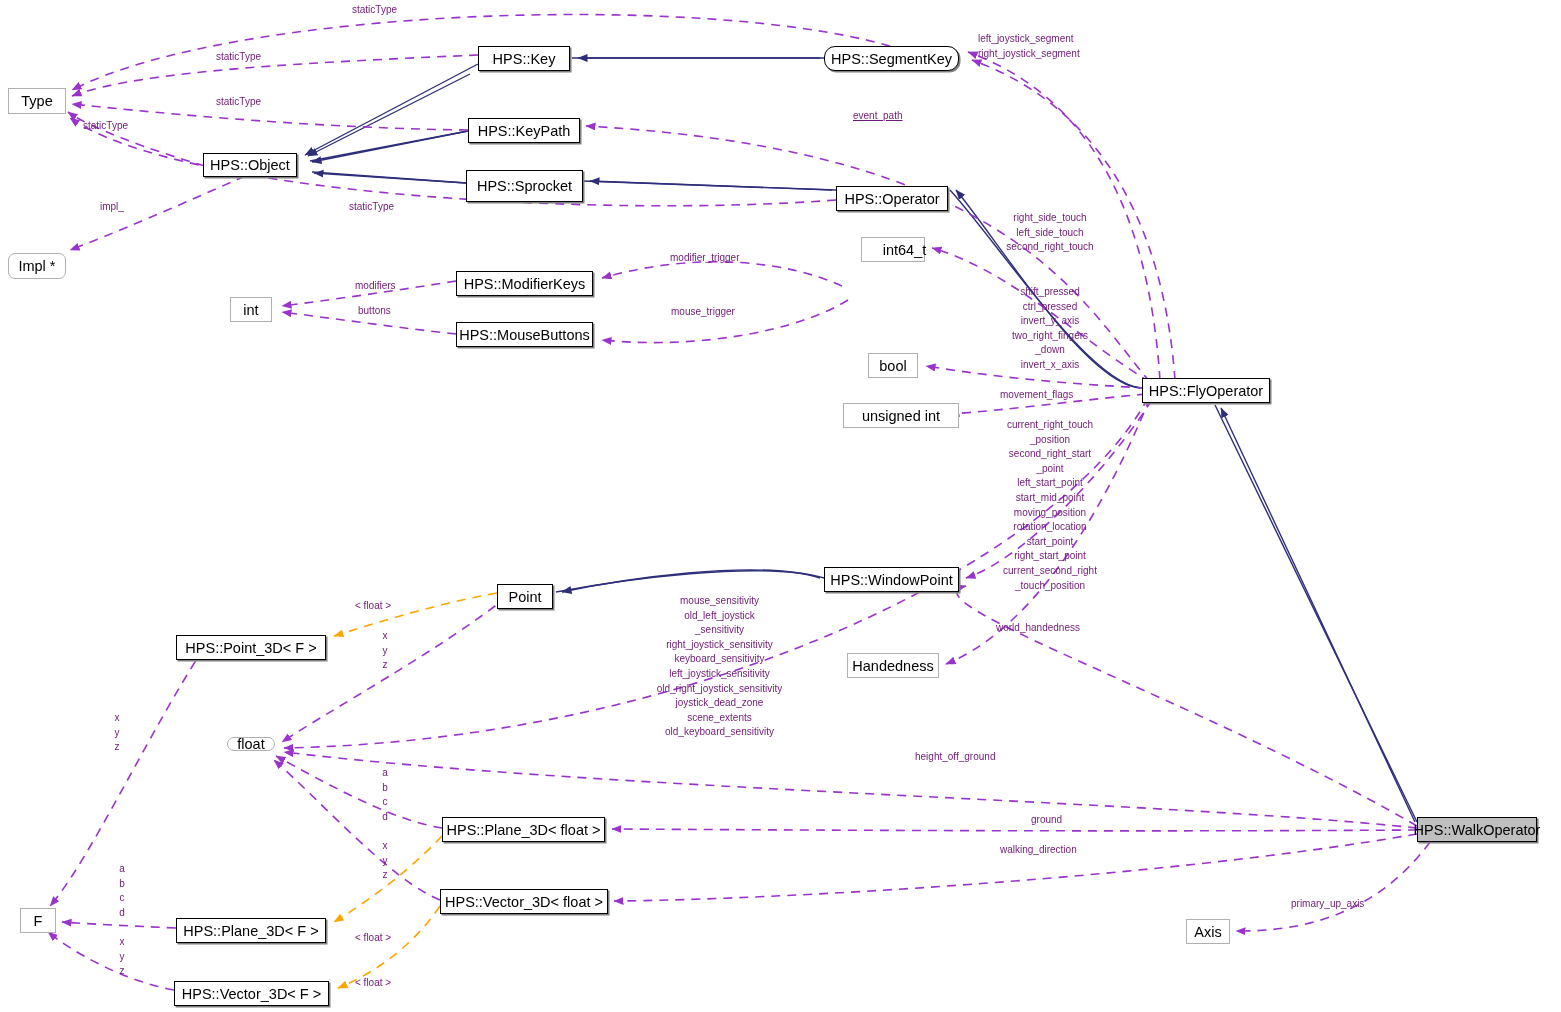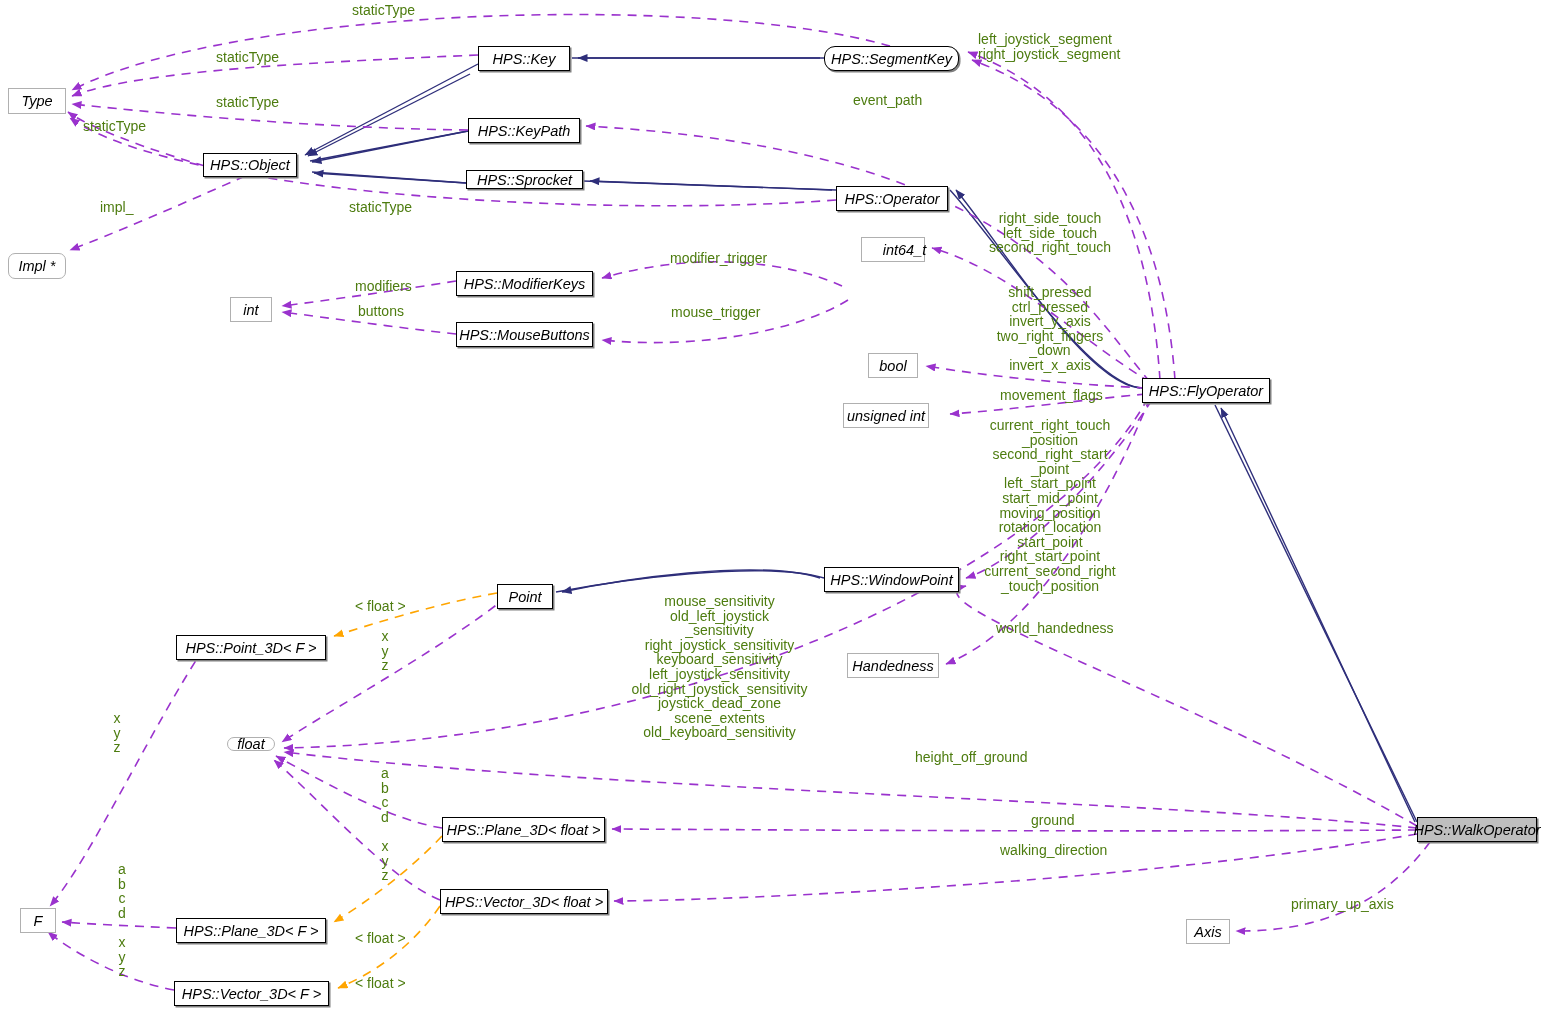--- a/index.html
+++ b/index.html
@@ -1,24 +1,24 @@
 <!DOCTYPE html>
 <html><head>
 <meta charset="utf-8">
 <style>
   html,body{margin:0;padding:0;background:#ffffff;}
   body{font-family:"Liberation Sans",sans-serif;}
   #canvas{position:relative;width:1561px;height:1012px;background:#fff;overflow:hidden;}
   svg{position:absolute;left:0;top:0;width:1561px;height:1012px;}
   .node{position:absolute;box-sizing:border-box;display:flex;align-items:center;justify-content:center;
-        font-size:14.5px;color:#000;white-space:nowrap;background:#ffffff;font-style:italic;}
+        font-size:14.5px;color:#000;white-space:nowrap;background:#ffffff;}
   .node.solid{border:1px solid #000;box-shadow:1.5px 1.5px 0 0 #808080;}
   .node.plain{border:1px solid #b0b0b0;}
   .node.current{border:1px solid #000;background:#bfbfbf;box-shadow:1.5px 1.5px 0 0 #808080;}
-  .lbl{position:absolute;font-size:14px;color:#4d7c0f;white-space:pre;line-height:14.6px;}
+  .lbl{position:absolute;font-size:10px;color:#701a75;white-space:pre;line-height:14.6px;}
   .lbl.c{text-align:center;}
   .lbl.l{text-align:left;}
 </style>
 </head>
 <body>
 
 <div id="canvas">
 
 <svg viewBox="0 0 1561 1012">
   <defs>
@@ -112,42 +112,42 @@
       </div>
       <div class="node solid" style="left: 203px; top: 153px; width: 94px; height: 24px;">
         <span>HPS::Object</span>
       </div>
       <div class="node solid" style="left: 478px; top: 46px; width: 92px; height: 25px;">
         <span>HPS::Key</span>
       </div>
       <div class="node solid" style="left: 468px; top: 118px; width: 112px; height: 25px;">
         <span>HPS::KeyPath</span>
       </div>
-      <div class="node solid" style="left: 466px; top: 170px; width: 117px; height: 19px;">
+      <div class="node solid" style="left: 466px; top: 170px; width: 117px; height: 32px;">
         <span>HPS::Sprocket</span>
       </div>
       <div class="node solid" style="left: 456px; top: 271px; width: 137px; height: 25px;">
         <span>HPS::ModifierKeys</span>
       </div>
       <div class="node solid" style="left: 456px; top: 322px; width: 137px; height: 25px;">
         <span>HPS::MouseButtons</span>
       </div>
       <div class="node solid" style="left: 824px; top: 46px; width: 135px; height: 25px; border-radius: 11px;">
         <span>HPS::SegmentKey</span>
       </div>
       <div class="node solid" style="left: 836px; top: 186px; width: 112px; height: 25px;">
         <span>HPS::Operator</span>
       </div>
       <div class="node plain" style="left: 861px; top: 237px; width: 64px; height: 25px; padding-left: 23px;">
         <span>int64_t</span>
       </div>
       <div class="node plain" style="left: 868px; top: 353px; width: 50px; height: 25px;">
         <span>bool</span>
       </div>
-      <div class="node plain" style="left: 843px; top: 403px; width: 86px; height: 25px;">
+      <div class="node plain" style="left: 843px; top: 403px; width: 116px; height: 25px;">
         <span>unsigned int</span>
       </div>
       <div class="node solid" style="left: 1142px; top: 378px; width: 128px; height: 25px;">
         <span>HPS::FlyOperator</span>
       </div>
       <div class="node solid" style="left: 824px; top: 567px; width: 135px; height: 25px;">
         <span>HPS::WindowPoint</span>
       </div>
       <div class="node plain" style="left: 847px; top: 653px; width: 92px; height: 25px;">
         <span>Handedness</span>
@@ -185,21 +185,21 @@
     </div>
 <div id="labels-layer">
       <div class="lbl l" style="left: 352px; top: 3px;">staticType</div>
       <div class="lbl l" style="left: 216px; top: 50px;">staticType</div>
       <div class="lbl l" style="left: 216px; top: 95px;">staticType</div>
       <div class="lbl l" style="left: 83px; top: 119px;">staticType</div>
       <div class="lbl l" style="left: 349px; top: 200px;">staticType</div>
       <div class="lbl l" style="left: 100px; top: 200px;">impl_</div>
       <div class="lbl l" style="left: 978px; top: 32px;">left_joystick_segment
 right_joystick_segment</div>
-      <div class="lbl l" style="left: 853px; top: 93px;">event_path</div>
+      <div class="lbl l" style="left: 853px; top: 109px; text-decoration: underline;">event_path</div>
       <div class="lbl l" style="left: 670px; top: 251px;">modifier_trigger</div>
       <div class="lbl l" style="left: 671px; top: 305px;">mouse_trigger</div>
       <div class="lbl l" style="left: 355px; top: 279px;">modifiers</div>
       <div class="lbl l" style="left: 358px; top: 304px;">buttons</div>
       <div class="lbl c" style="left: 988px; top: 211px; width: 124px;">right_side_touch
 left_side_touch
 second_right_touch</div>
       <div class="lbl c" style="left: 988px; top: 285px; width: 124px;">shift_pressed
 ctrl_pressed
 invert_y_axis

